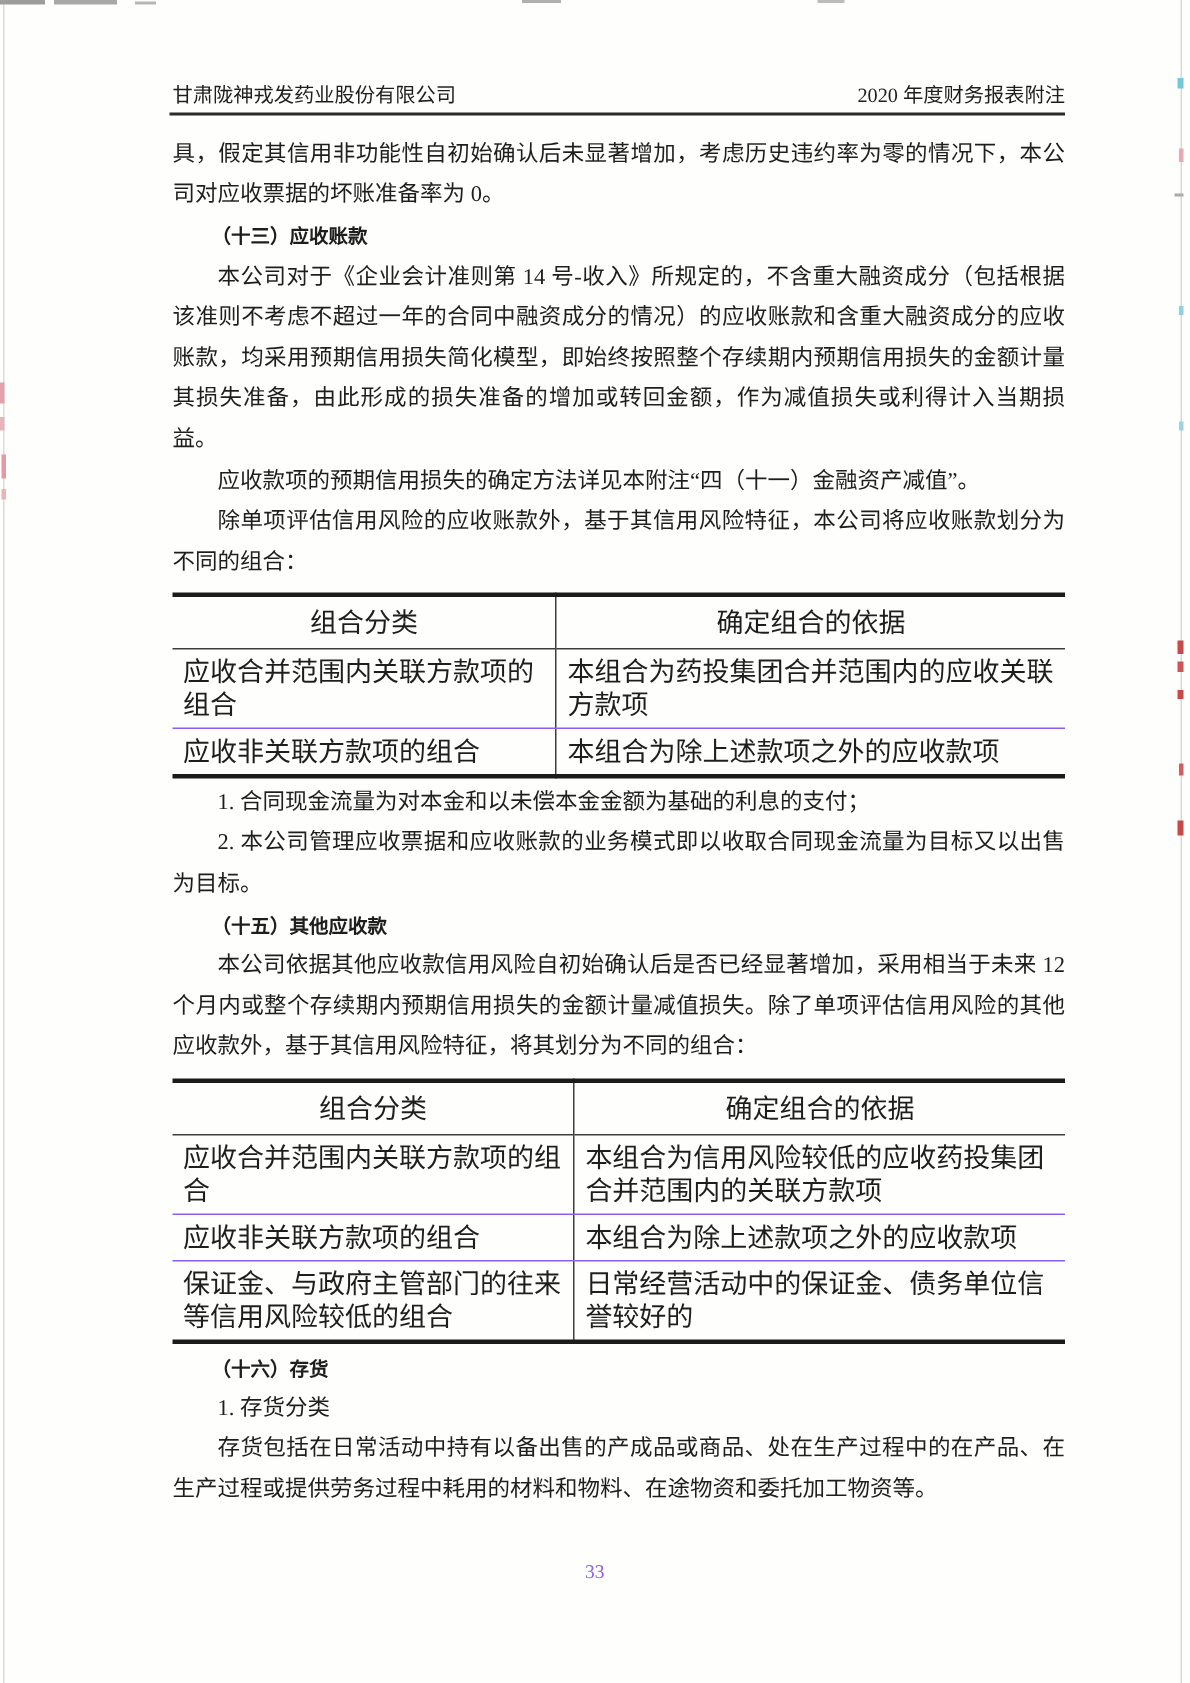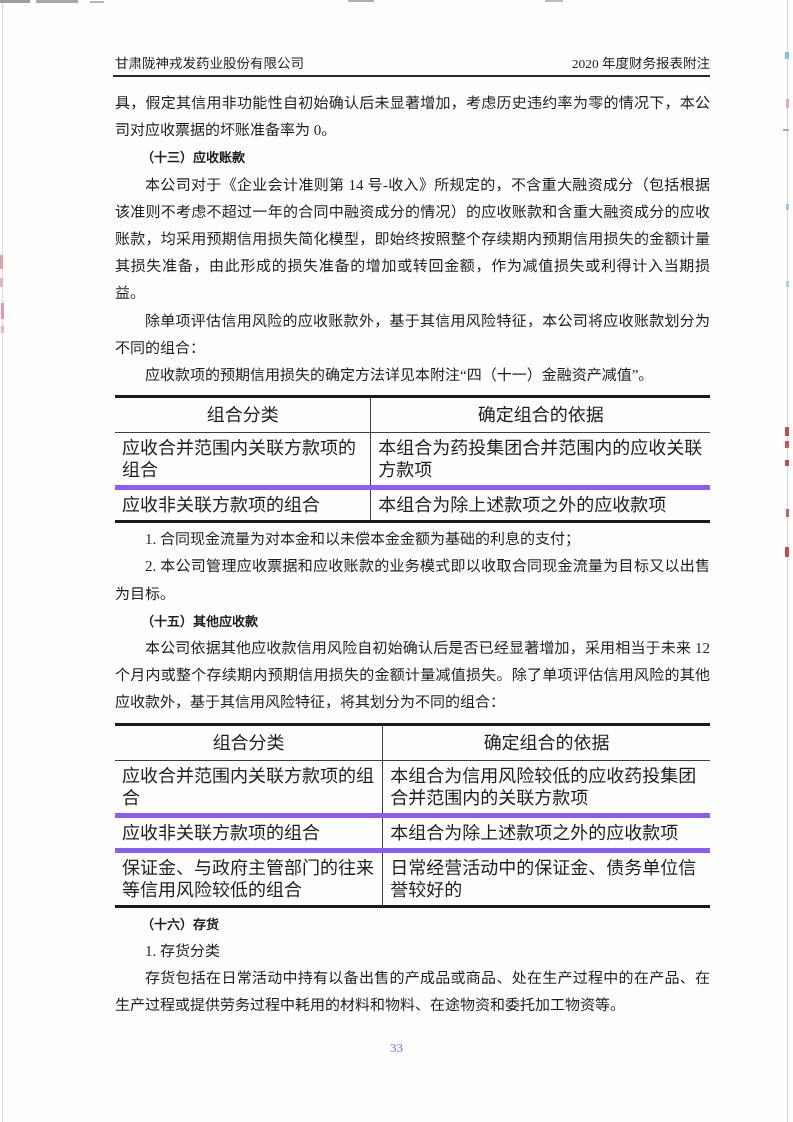--- a/index.html
+++ b/index.html
@@ -54,21 +54,21 @@
     font-size: 18px;
   }
   .tbl th {
     font-weight: normal;
     text-align: center;
     padding: 6px 4px;
     border-bottom: 1px solid #3d3d3d;
   }
   .tbl td {
     padding: 4px 7px;
-    border-bottom: 5px solid #8b5cf6;
+    border-bottom: 1px solid #8b5cf6;
     text-align: left;
     text-indent: 0;
     vertical-align: middle;
   }
   .tbl tr:last-child td { border-bottom: none; }
   .tbl .c1 { border-right: 1px solid #3d3d3d; }
   .tbl1 col.first { width: 43%; }
   .tbl2 col.first { width: 45%; }
 
   
@@ -134,22 +134,22 @@
   <span>2020 年度财务报表附注</span>
 </div>
 <div class="header-rule"></div>
 
 <div class="content">
 
   <p class="para-cont">具，假定其信用非功能性自初始确认后未显著增加，考虑历史违约率为零的情况下，本公司对应收票据的坏账准备率为 0。</p>
 
   <p class="heading">（十三）应收账款</p>
   <p class="para">本公司对于《企业会计准则第 14 号-收入》所规定的，不含重大融资成分（包括根据该准则不考虑不超过一年的合同中融资成分的情况）的应收账款和含重大融资成分的应收账款，均采用预期信用损失简化模型，即始终按照整个存续期内预期信用损失的金额计量其损失准备，由此形成的损失准备的增加或转回金额，作为减值损失或利得计入当期损益。</p>
+  <p class="para">应收款项的预期信用损失的确定方法详见本附注“四（十一）金融资产减值”。</p>
   <p class="para">除单项评估信用风险的应收账款外，基于其信用风险特征，本公司将应收账款划分为不同的组合：</p>
-  <p class="para">应收款项的预期信用损失的确定方法详见本附注“四（十一）金融资产减值”。</p>
 
   <table class="tbl tbl1">
     <colgroup>
         <col class="first">
         <col>
       </colgroup>
     <thead>
       <tr>
         <th class="c1">组合分类</th>
         <th>确定组合的依据</th>

